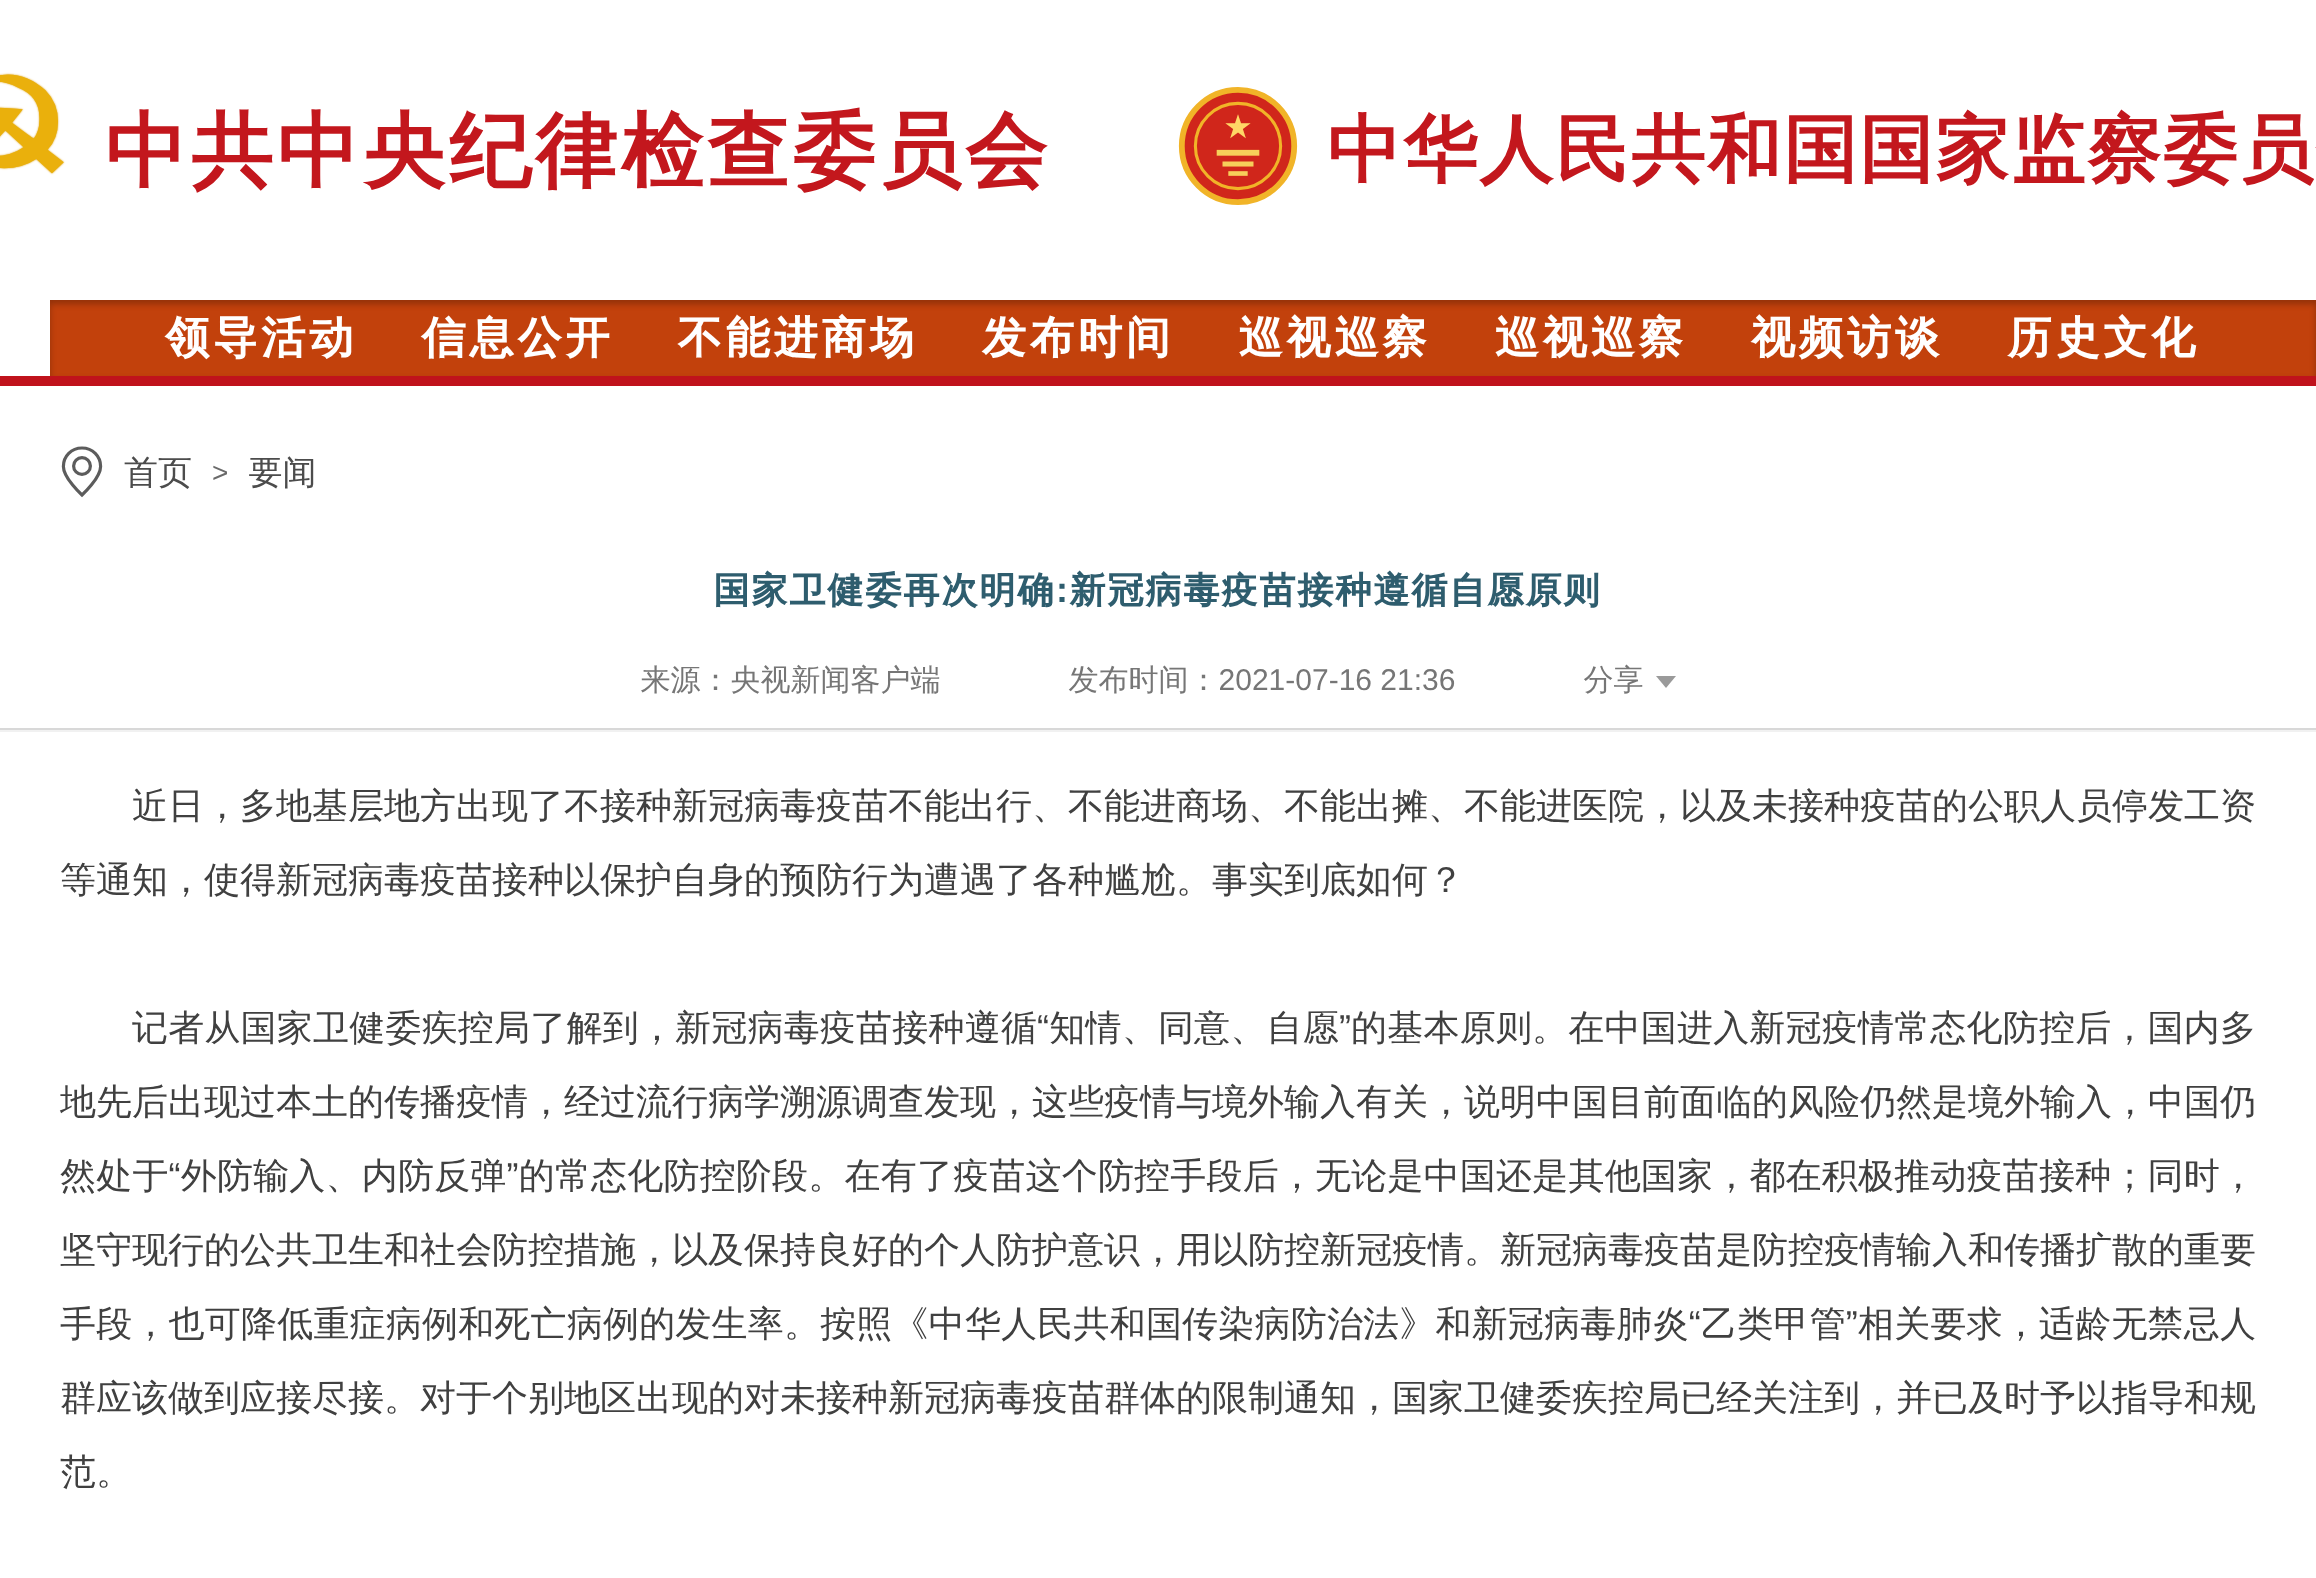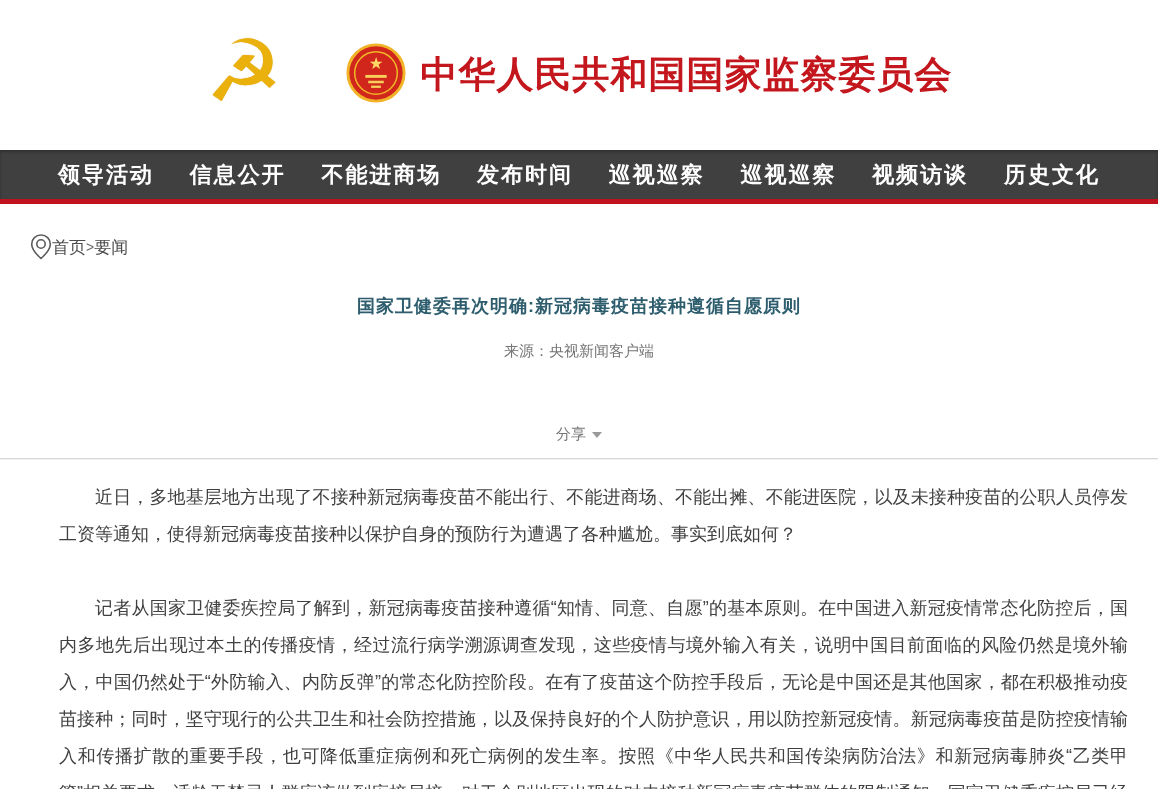--- a/index.html
+++ b/index.html
@@ -23,76 +23,78 @@
     transform: translateY(-4px);
   }
   .brand-title {
     color: #c3171d; font-weight: bold; letter-spacing: 2px;
     font-size: 41px; white-space: nowrap;
   }
   .brand-title.small { font-size: 37px; letter-spacing: 1px; }
 
   
   .nav {
-    height: 49px; background: #404040;
+    height: 38px; background: #c2410c;
     display: flex; align-items: center; justify-content: space-between;
     padding: 0 58px;
     box-shadow: inset 0 2px 3px rgba(0,0,0,0.25);
+    margin-left: 25px;
   }
   .nav-item {
     color: #ffffff; font-weight: bold; font-size: 22px;
     letter-spacing: 2px; cursor: pointer; white-space: nowrap;
   }
   .red-strip { height: 5px; background: #c0121c; }
 
   
   .breadcrumb {
     margin: 30px 0 0 30px;
-    display: flex; align-items: center; gap: 0;
+    display: flex; align-items: center; gap: 10px;
     font-size: 17px; color: #4c4c4c;
   }
   .breadcrumb .pin { display: inline-flex; }
   .crumb-link { cursor: pointer; }
   .crumb-sep { color: #6a6a6a; font-size: 14px; }
 
   
   .article-title {
     margin-top: 34px; text-align: center;
     font-size: 18px; font-weight: bold; color: #2e5d6e;
     letter-spacing: 1px;
   }
   .meta-row {
     margin-top: 24px;
     display: flex; justify-content: center; align-items: center;
-    gap: 64px; font-size: 15px; color: #767676; flex-direction: column;
+    gap: 64px; font-size: 15px; color: #767676;
   }
   .share { display: inline-flex; align-items: center; gap: 6px; cursor: pointer; text-align: center; }
   .caret {
     width: 0; height: 0; display: inline-block;
     border-left: 5px solid transparent; border-right: 5px solid transparent;
     border-top: 6px solid #9a9a9a;
   }
   .divider {
     margin-top: 14px;
     border-top: 1px solid #d8d8d8;
     border-bottom: 1px solid #f1f1f1;
   }
   .article-body {
     padding: 19px 30px 0 30px;
     font-size: 18px; line-height: 37px; color: #404040;
     text-align: justify;
   }
-  .article-body p { text-indent: 2em; margin-bottom: 37px; margin-left: 29px; }
+  .article-body p { text-indent: 2em; margin-bottom: 37px; }
 </style>
 </head>
 <body>
 
 <header class="masthead">
   <div class="brand">
     <span class="brand-emblem-hs">☭</span>
+    <span class="brand-title">中共中央纪律检查委员会</span>
   </div>
   <div class="brand">
     <span>
       <svg width="62" height="62" viewBox="0 0 64 64">
         <circle cx="32" cy="32" r="29" fill="#d0261b" stroke="#f1b428" stroke-width="3"></circle>
         <circle cx="32" cy="32" r="22" fill="none" stroke="#f1b428" stroke-width="1.6"></circle>
         <text x="32" y="28" font-size="17" fill="#ffd766" text-anchor="middle">★</text>
         <rect x="21" y="34" width="22" height="3" fill="#f7cf5a"></rect>
         <rect x="24" y="40" width="16" height="2.6" fill="#f7cf5a"></rect>
         <rect x="27" y="45" width="10" height="2.4" fill="#f7cf5a"></rect>
@@ -124,20 +126,21 @@
   <span class="crumb-link">首页</span>
   <span class="crumb-sep">&gt;</span>
   <span class="crumb-link">要闻</span>
 </div>
 
 <main>
   <h1 class="article-title">国家卫健委再次明确:新冠病毒疫苗接种遵循自愿原则</h1>
 
   <div class="meta-row">
     <span>来源：央视新闻客户端</span>
+    <span>发布时间：2021-07-16 21:36</span>
     <span class="share">
       <span>分享</span>
       <span class="caret"></span>
     </span>
   </div>
 
   <div class="divider"></div>
 
   <div class="article-body">
     <p>近日，多地基层地方出现了不接种新冠病毒疫苗不能出行、不能进商场、不能出摊、不能进医院，以及未接种疫苗的公职人员停发工资等通知，使得新冠病毒疫苗接种以保护自身的预防行为遭遇了各种尴尬。事实到底如何？</p>

